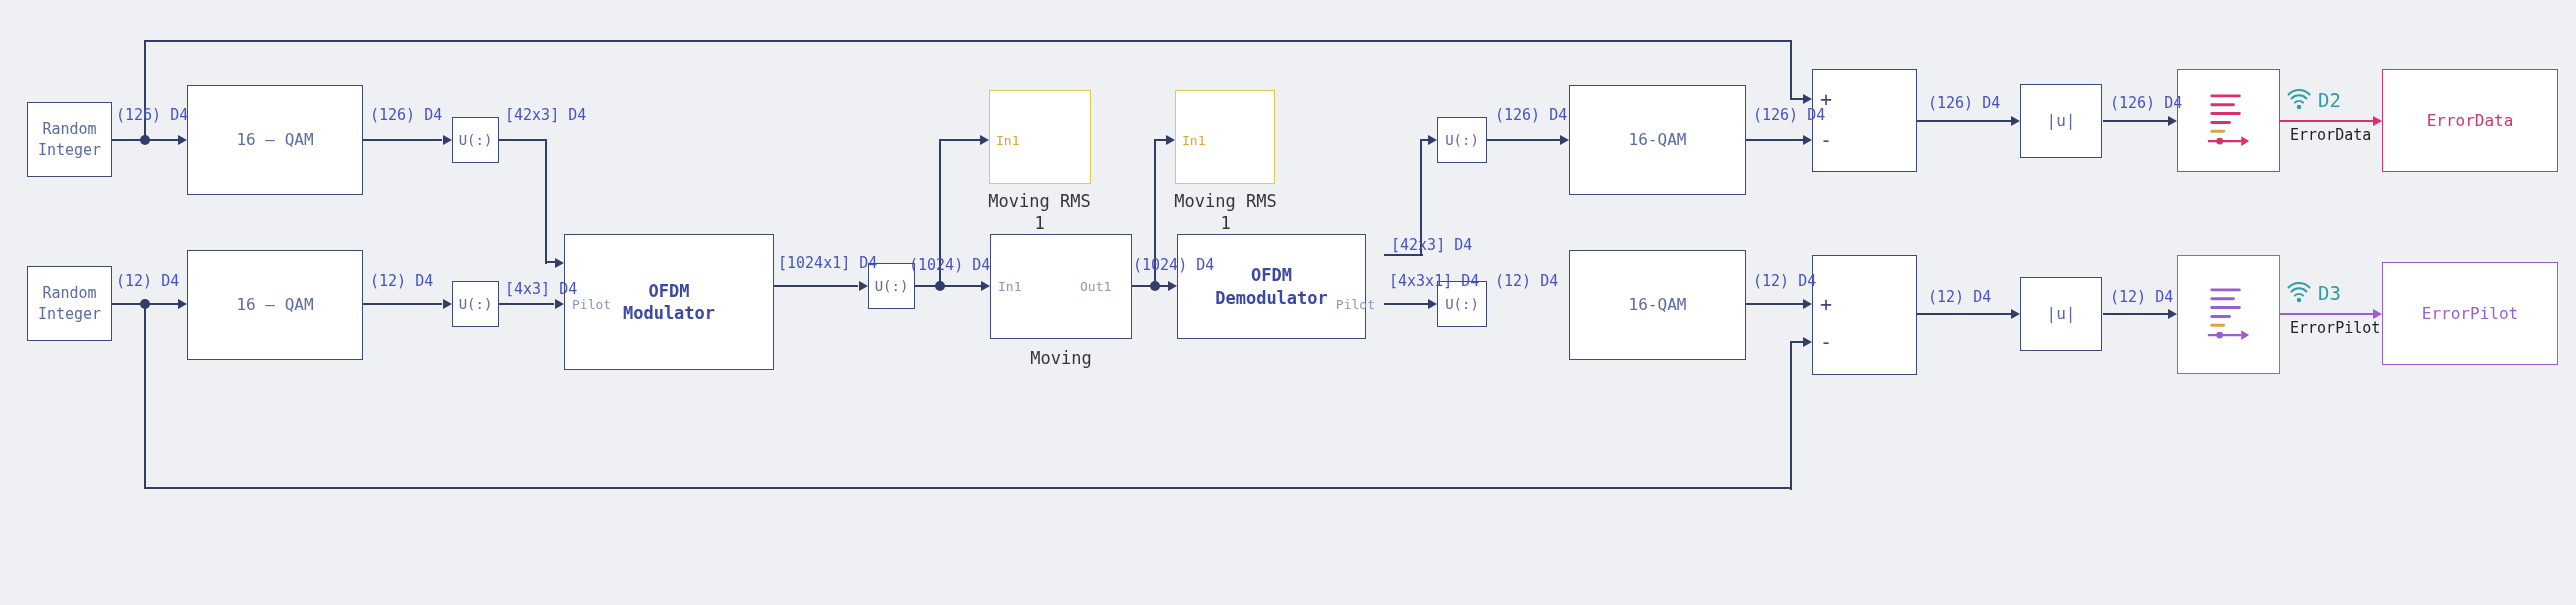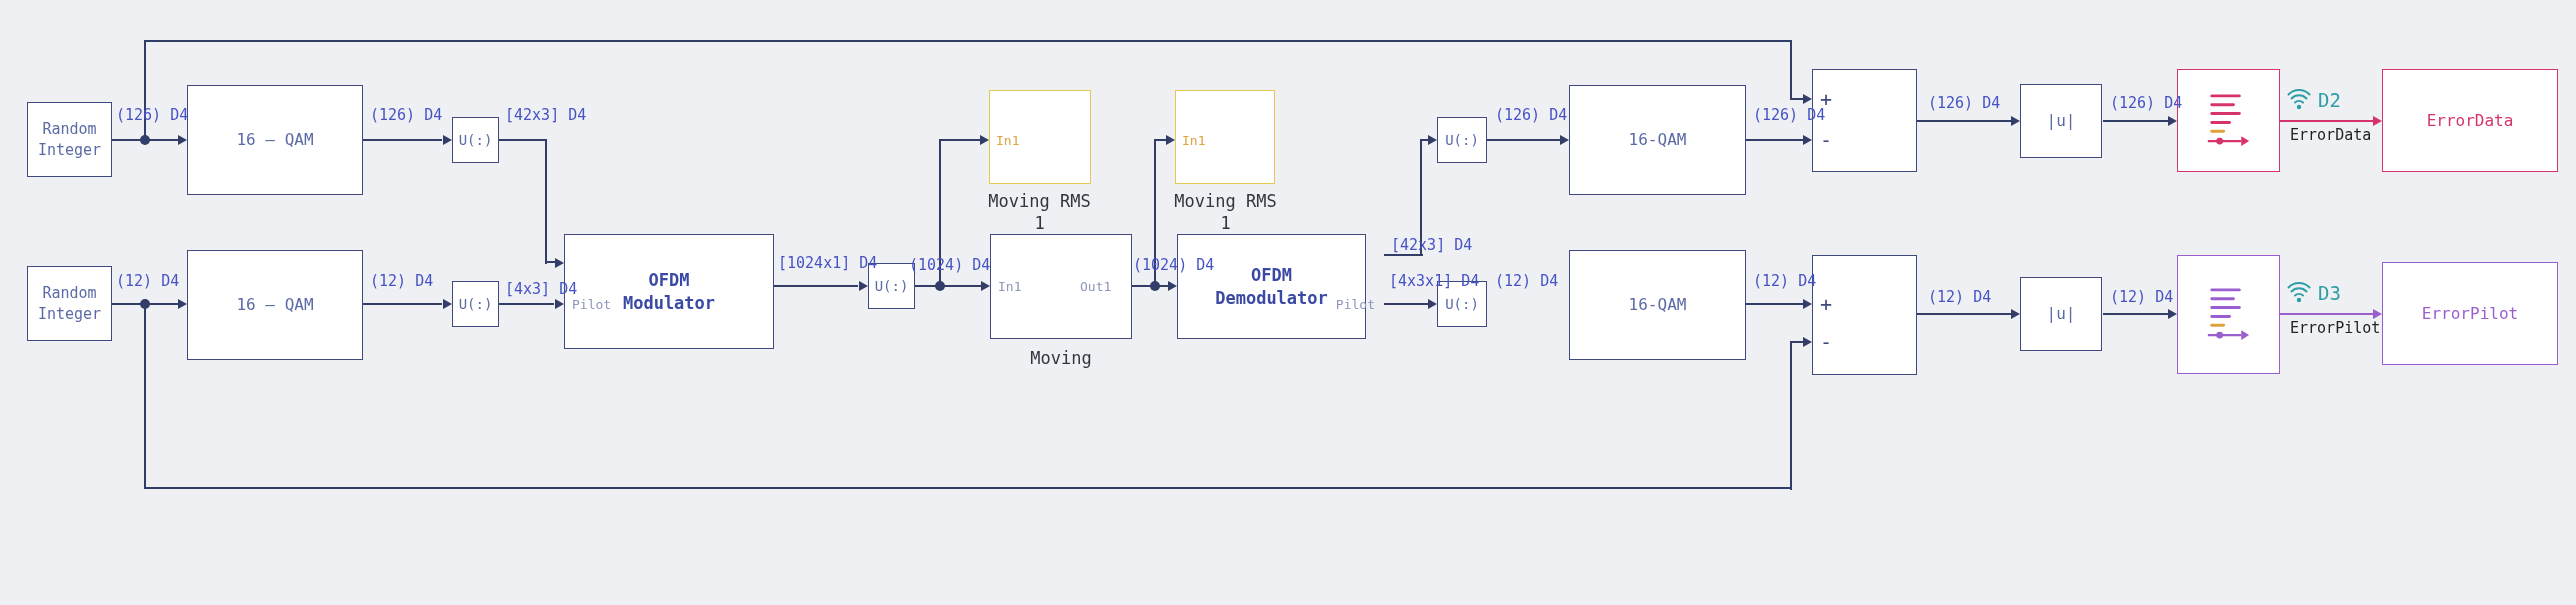--- a/index.html
+++ b/index.html
@@ -124,21 +124,21 @@
   </div>
   <div class="blk" style="left:187px;top:250px;width:176px;height:110px;font-size:16px">
     <span class="blk-label">16 – QAM</span>
   </div>
   <div class="blk" style="left:452px;top:117px;width:47px;height:46px;font-size:14px">
     <span class="blk-label">U(:)</span>
   </div>
   <div class="blk" style="left:452px;top:281px;width:47px;height:46px;font-size:14px">
     <span class="blk-label">U(:)</span>
   </div>
-  <div class="blk" style="left:564px;top:234px;width:210px;height:115px">
+  <div class="blk" style="left:564px;top:234px;width:210px;height:136px">
     <span class="blk-title" style="width:121px">OFDM Modulator</span>
   </div>
   <div class="blk" style="left:868px;top:263px;width:47px;height:46px;font-size:14px">
     <span class="blk-label">U(:)</span>
   </div>
   <div class="blk yellow" style="left:989px;top:90px;width:102px;height:94px"></div>
   <div class="blk" style="left:990px;top:234px;width:142px;height:105px"></div>
   <div class="blk yellow" style="left:1175px;top:90px;width:100px;height:94px"></div>
   <div class="blk" style="left:1177px;top:234px;width:189px;height:105px">
     <span class="blk-title" style="width:139px">OFDM Demodulator</span>

